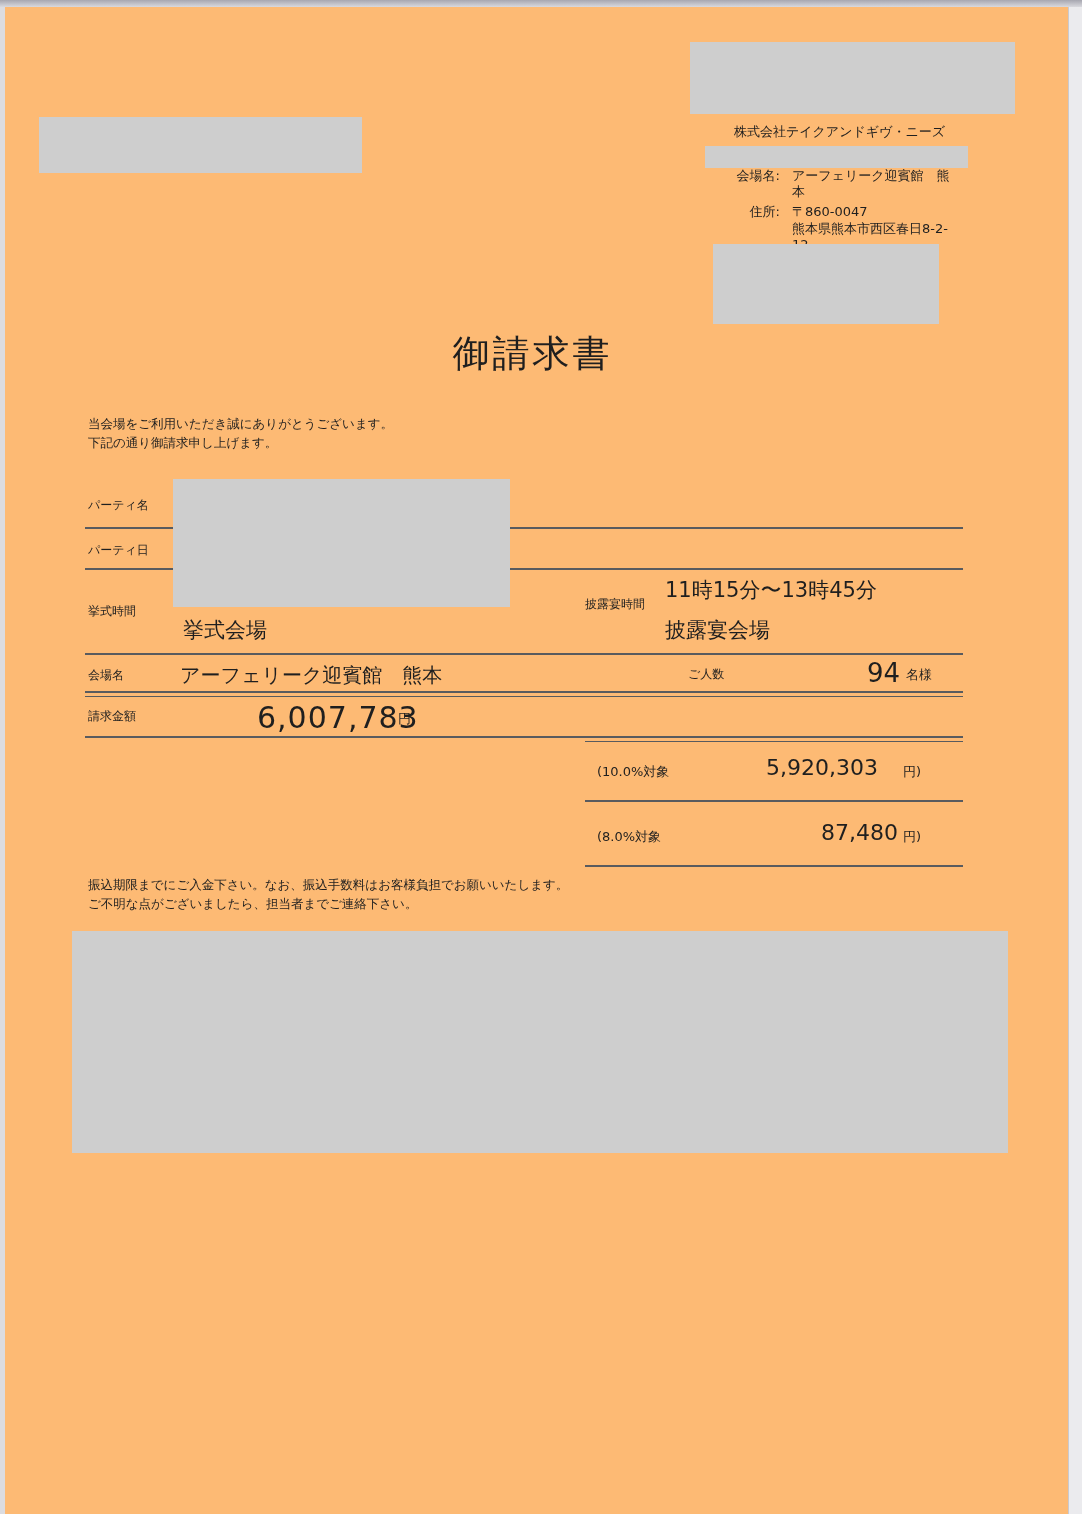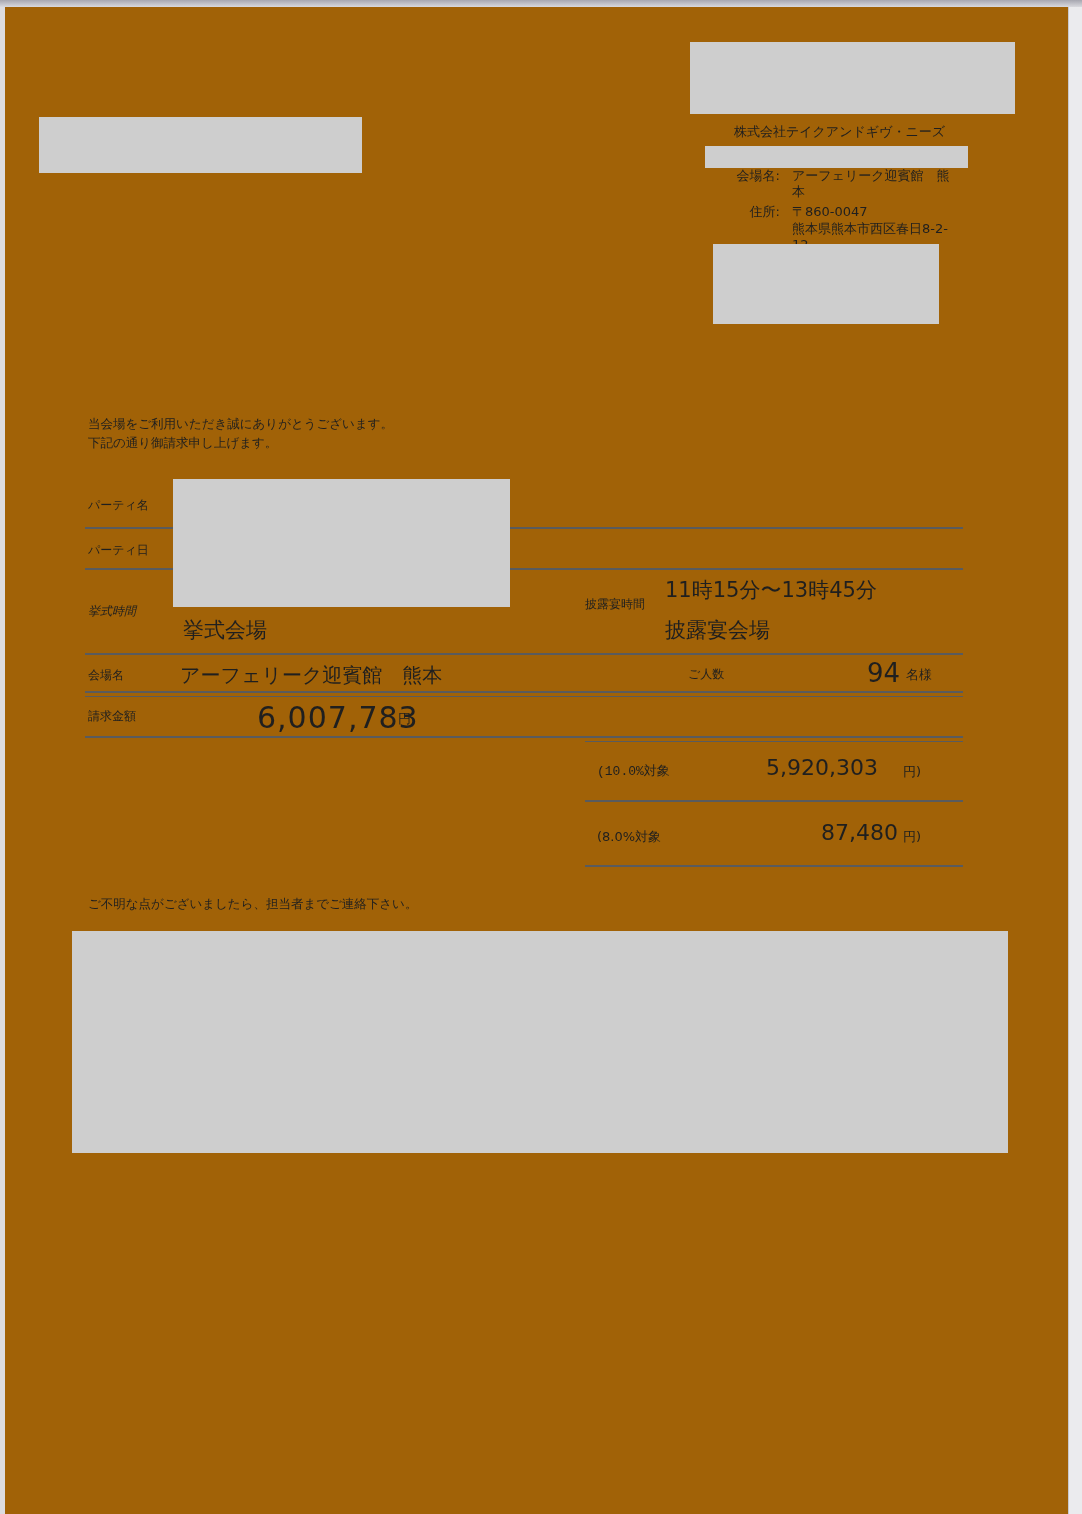--- a/index.html
+++ b/index.html
@@ -1,19 +1,19 @@
 <!DOCTYPE html>
 <html><head>
 <meta charset="utf-8">
 <style>
   html,body{margin:0;padding:0;background:#ffffff;}
   .page{
     position:relative;
     width:1082px;height:1514px;
-    background:#a16207;
+    background:#fdba74;
     overflow:hidden;
     font-family:"DejaVu Sans","Liberation Sans",sans-serif;
     color:#1f1f1f;
   }
   .abs{position:absolute;}
   
   .edge-top{left:0;top:0;width:1082px;height:7px;background:linear-gradient(#a7a7b0,#d9d9de);}
   .edge-left{left:0;top:0;width:5px;height:1514px;background:#dcdce0;}
   .edge-right{left:1068px;top:0;width:14px;height:1514px;background:#ebebee;border-left:1px solid #c9c9cf;}
   
@@ -57,63 +57,65 @@
       <span class="val">〒860-0047</span>
     </div>
     <div class="issuer-row t-body" style="margin-top:1px;">
       <span class="lbl"></span>
       <span class="val">熊本県熊本市西区春日8-2-12</span>
     </div>
   </div>
 
   <div class="abs redact" style="left:713px;top:244px;width:226px;height:80px;"></div>
 
+  <div class="abs t-title" style="left:0;top:333px;width:1065px;text-align:center;">御請求書</div>
 
   <div class="abs t-note" style="left:88px;top:414px;">当会場をご利用いただき誠にありがとうございます。</div>
   <div class="abs t-note" style="left:88px;top:433px;">下記の通り御請求申し上げます。</div>
 
   <div class="abs rule" style="left:85px;top:527px;width:878px;"></div>
   <div class="abs rule" style="left:85px;top:568px;width:878px;"></div>
   <div class="abs rule" style="left:85px;top:653px;width:878px;"></div>
   <div class="abs rule" style="left:85px;top:691px;width:878px;"></div>
   <div class="abs rule" style="left:85px;top:695.5px;width:878px;"></div>
   <div class="abs rule" style="left:85px;top:736px;width:878px;"></div>
   <div class="abs rule" style="left:585px;top:740.5px;width:378px;"></div>
   <div class="abs rule" style="left:585px;top:800px;width:378px;"></div>
   <div class="abs rule" style="left:585px;top:865px;width:378px;"></div>
 
   <div class="abs t-small" style="left:88px;top:498px;">パーティ名</div>
   <div class="abs t-small" style="left:88px;top:543px;">パーティ日</div>
-  <div class="abs t-small" style="left:88px;top:604px;font-style:italic;">挙式時間</div>
+  <div class="abs t-small" style="left:88px;top:604px;">挙式時間</div>
   <div class="abs t-small" style="left:88px;top:668px;text-align:right;">会場名</div>
   <div class="abs t-small" style="left:88px;top:709px;">請求金額</div>
 
   <div class="abs t-mid" style="left:183px;top:618px;font-size:21px;">挙式会場</div>
   <div class="abs t-small" style="left:585px;top:597px;">披露宴時間</div>
   <div class="abs t-mid" style="left:665px;top:578px;font-size:21px;">11時15分〜13時45分</div>
   <div class="abs t-mid" style="left:665px;top:618px;font-size:21px;">披露宴会場</div>
 
   <div class="abs t-mid" style="left:180px;top:663px;">アーフェリーク迎賓館　熊本</div>
   <div class="abs t-small" style="left:688px;top:667px;">ご人数</div>
   <div class="abs right" style="left:790px;top:659px;width:110px;font-size:26px;line-height:28px;">94</div>
   <div class="abs t-body" style="left:906px;top:667px;">名様</div>
 
   <div class="abs t-big" style="left:257px;top:702px;">6,007,783</div>
   <div class="abs t-body" style="left:398px;top:711px;">円</div>
 
   <div>
-    <div class="abs t-body" style="left:597px;top:764px;font-family:Liberation Mono, monospace;">(10.0%対象</div>
+    <div class="abs t-body" style="left:597px;top:764px;">(10.0%対象</div>
     <div class="abs t-tax right" style="left:680px;top:756px;width:198px;">5,920,303</div>
     <div class="abs t-body" style="left:903px;top:764px;">円)</div>
   </div>
   <div>
     <div class="abs t-body" style="left:597px;top:829px;">(8.0%対象</div>
     <div class="abs t-tax right" style="left:700px;top:821px;width:198px;">87,480</div>
     <div class="abs t-body" style="left:903px;top:829px;">円)</div>
   </div>
 
   <div class="abs redact" style="left:173px;top:479px;width:337px;height:128px;"></div>
 
+  <div class="abs t-note" style="left:88px;top:875px;">振込期限までにご入金下さい。なお、振込手数料はお客様負担でお願いいたします。</div>
   <div class="abs t-note" style="left:88px;top:894px;">ご不明な点がございましたら、担当者までご連絡下さい。</div>
 
   <div class="abs redact" style="left:72px;top:931px;width:936px;height:222px;"></div>
 
 </div>
 
 </body></html>

